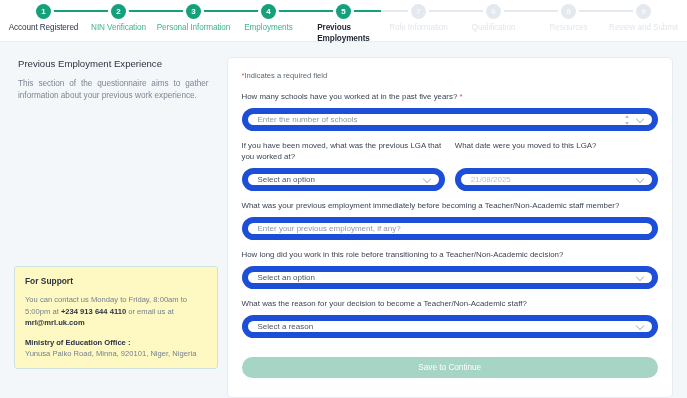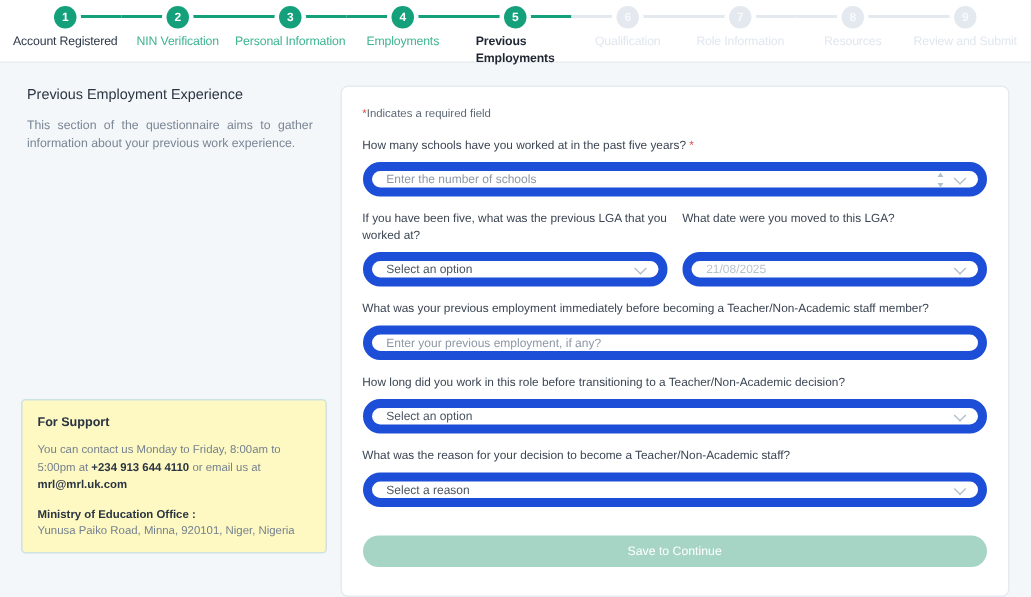--- a/index.html
+++ b/index.html
@@ -253,28 +253,28 @@
       <div class="step active">
         <span class="line-l"></span>
         <span class="line-r"></span>
         <span class="circle">5</span>
         <span class="step-label">Previous
 Employments</span>
       </div>
       <div class="step pending">
         <span class="line-l"></span>
         <span class="line-r"></span>
+        <span class="circle">7</span>
+        <span class="step-label">Role Information</span>
+      </div>
+      <div class="step pending">
+        <span class="line-l"></span>
+        <span class="line-r"></span>
         <span class="circle">6</span>
         <span class="step-label">Qualification</span>
-      </div>
-      <div class="step pending">
-        <span class="line-l"></span>
-        <span class="line-r"></span>
-        <span class="circle">7</span>
-        <span class="step-label">Role Information</span>
       </div>
       <div class="step pending">
         <span class="line-l"></span>
         <span class="line-r"></span>
         <span class="circle">8</span>
         <span class="step-label">Resources</span>
       </div>
       <div class="step pending last">
         <span class="line-l"></span>
         <span class="circle">9</span>
@@ -317,21 +317,21 @@
             <i class="up"></i>
             <i class="dn"></i>
           </span>
         <span class="chev"></span>
       </div>
     </div>
 
     
     <div class="row2">
       <div class="col">
-        <div class="qlabel">If you have been five, what was the previous LGA that you worked at?</div>
+        <div class="qlabel">If you have been moved, what was the previous LGA that you worked at?</div>
         <div class="control">
           <span class="val dark">Select an option</span>
           <span class="chev"></span>
         </div>
       </div>
       <div class="col">
         <div class="qlabel">What date were you moved to this LGA?</div>
         <div class="control">
           <span class="val date">21/08/2025</span>
           <span class="chev"></span>

